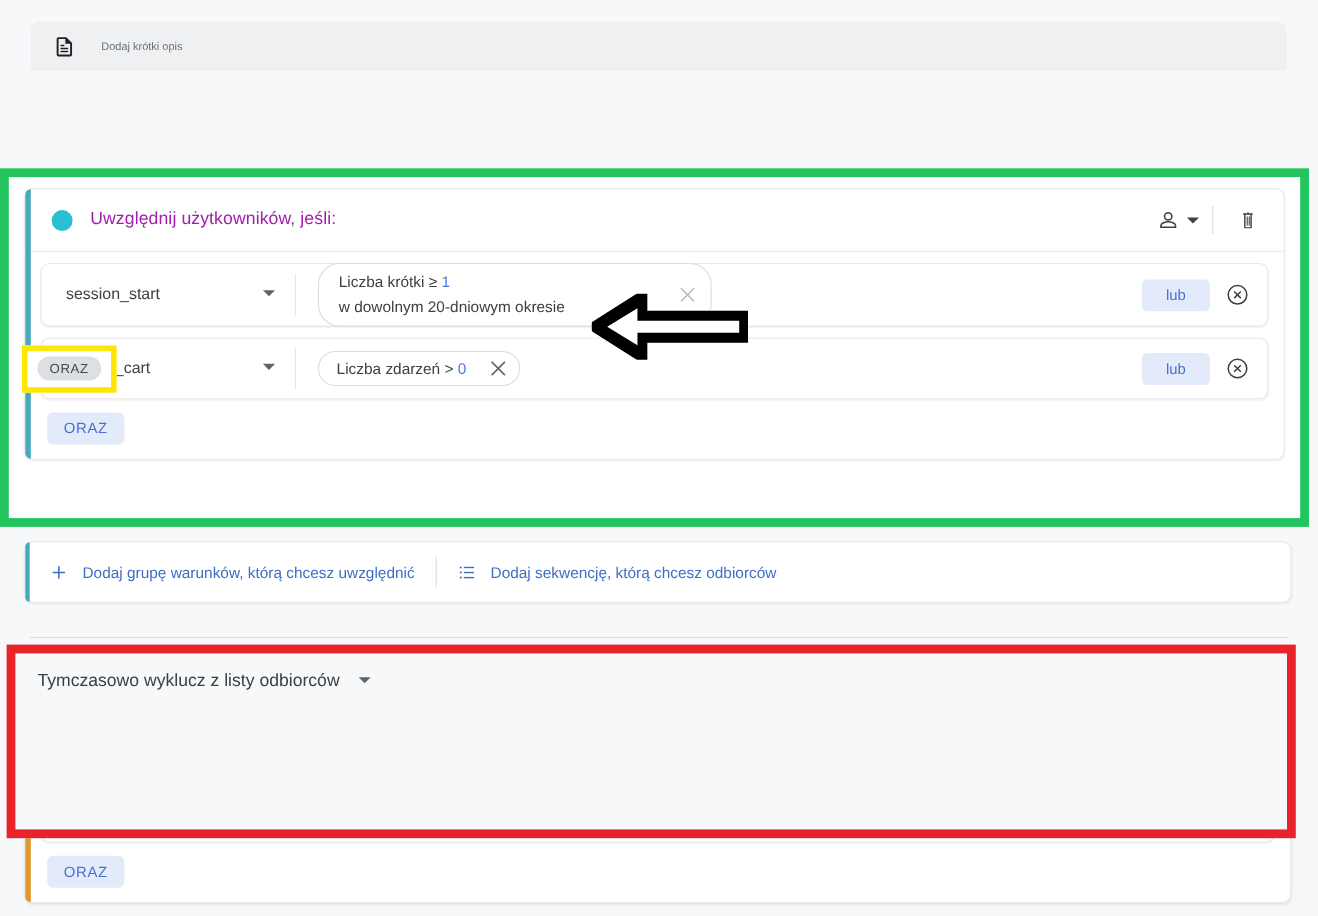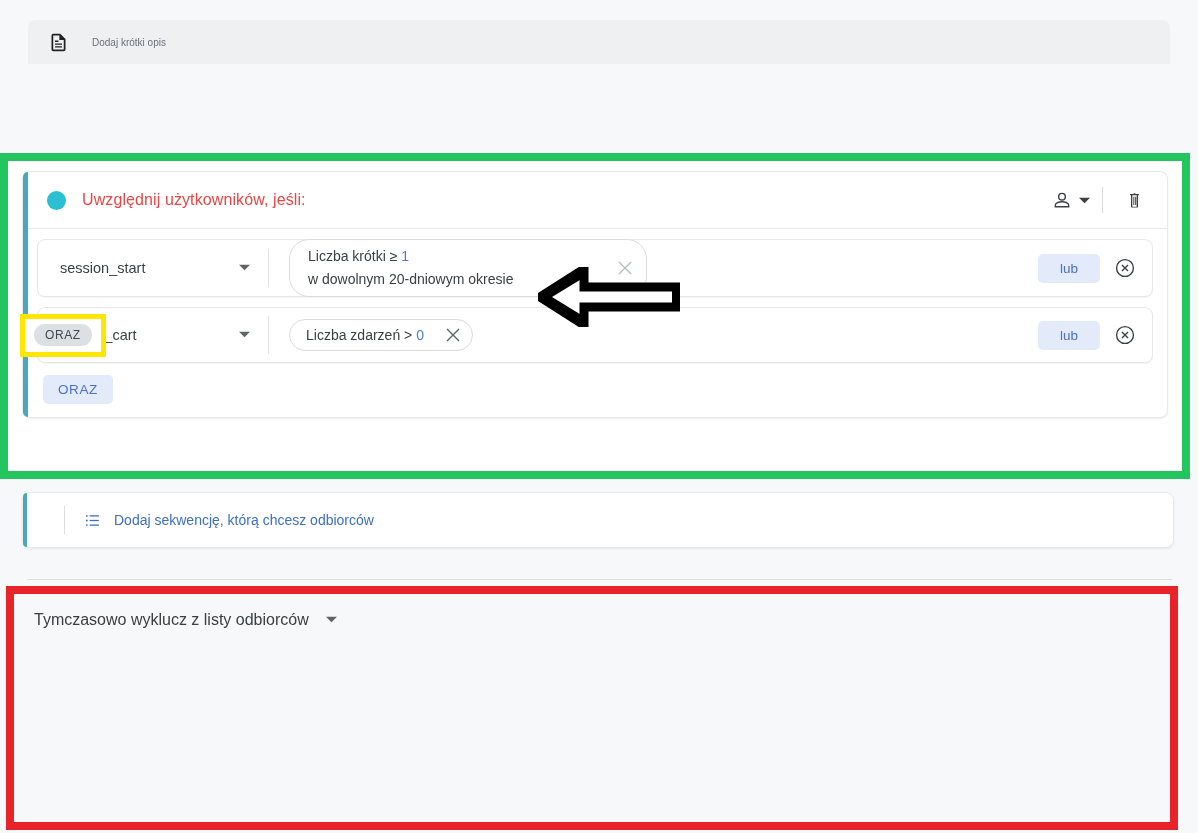--- a/index.html
+++ b/index.html
@@ -75,21 +75,21 @@
   .dot {
     width: 19px; height: 19px; border-radius: 50%;
     background: #2bbfd4; flex: 0 0 auto;
   }
   .dot.dashed {
     background: transparent;
     border: 2px dashed #e0962e;
     width: 19px; height: 19px;
   }
   .cond-head-label {
-    margin-left: 16px; font-size: 16px; color: #ef4444; letter-spacing: .1px;
+    margin-left: 16px; font-size: 16px; color: #a21caf; letter-spacing: .1px;
   }
   .head-actions { margin-left: auto; display: flex; align-items: center; }
   .icon-btn {
     width: 38px; height: 38px; border-radius: 50%;
     display: flex; align-items: center; justify-content: center;
     cursor: pointer;
   }
   .person-btn { width: auto; padding: 0 6px 0 8px; gap: 7px; }
   .head-div { width: 1px; height: 26px; background: #dadce0; margin: 0 12px 0 6px; }
 
@@ -175,21 +175,21 @@
   .add-div { width: 1px; height: 28px; background: #dadce0; margin: 0 19px; }
 
   .section-div {
     position: absolute; left: 27px; top: 559px; width: 1145px; height: 1px;
     background: #dcdee1;
   }
 
   
   .red-box {
     position: absolute; left: 6px; top: 566px;
-    width: 1172px; height: 244px;
+    width: 1172px; height: 176px;
     border: 8px solid #e8232a;
     background: #f7f8fa;
   }
   .excl-head {
     height: 52px; display: flex; align-items: center;
     padding-left: 20px;
   }
   .excl-head-label { font-size: 16px; color: #3c4043; }
   .excl-caret { margin-left: 17px; }
 
@@ -324,20 +324,26 @@
 
   <div class="arrow-ann">
     <svg width="142" height="60" viewBox="0 0 142 60">
       <path d="M2 30 L46 2 L46 20 L140 20 L140 40 L46 40 L46 58 Z" fill="#000000" stroke="#000000" stroke-width="1"></path>
       <path d="M14 30 L50 8 L50 24 L134 24 L134 36 L50 36 L50 52 Z" fill="#ffffff"></path>
       <path d="M2 30 L46 2 L46 20 L140 20 L140 40 L46 40 L46 58 Z" fill="none" stroke="#000000" stroke-width="9" stroke-linejoin="miter"></path>
     </svg>
   </div>
 
   <div class="add-bar">
+    <span class="add-link">
+      <svg width="17" height="17" viewBox="0 0 24 24">
+        <path d="M11 4h2v7h7v2h-7v7h-2v-7H4v-2h7z" fill="#3d6ec4"></path>
+      </svg>
+      <span>Dodaj grupę warunków, którą chcesz uwzględnić</span>
+    </span>
     <span class="add-div"></span>
     <span class="add-link">
       <svg width="17" height="17" viewBox="0 0 24 24">
         <g fill="#3d6ec4">
           <rect x="8" y="4.6" width="13" height="1.8"></rect>
           <rect x="8" y="11.1" width="13" height="1.8"></rect>
           <rect x="8" y="17.6" width="13" height="1.8"></rect>
           <circle cx="4" cy="5.5" r="1.3"></circle>
           <circle cx="4" cy="12" r="1.3"></circle>
           <circle cx="4" cy="18.5" r="1.3"></circle>

